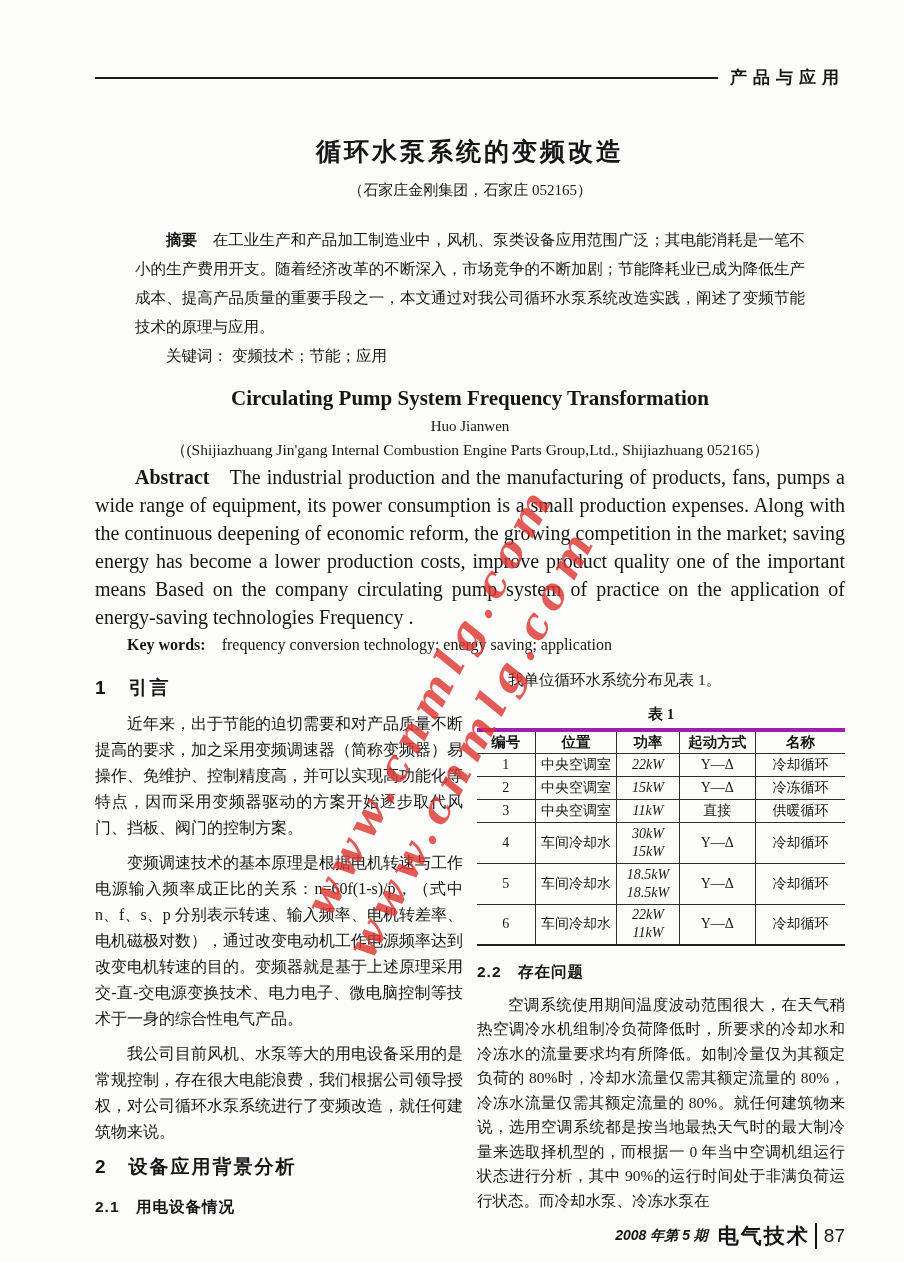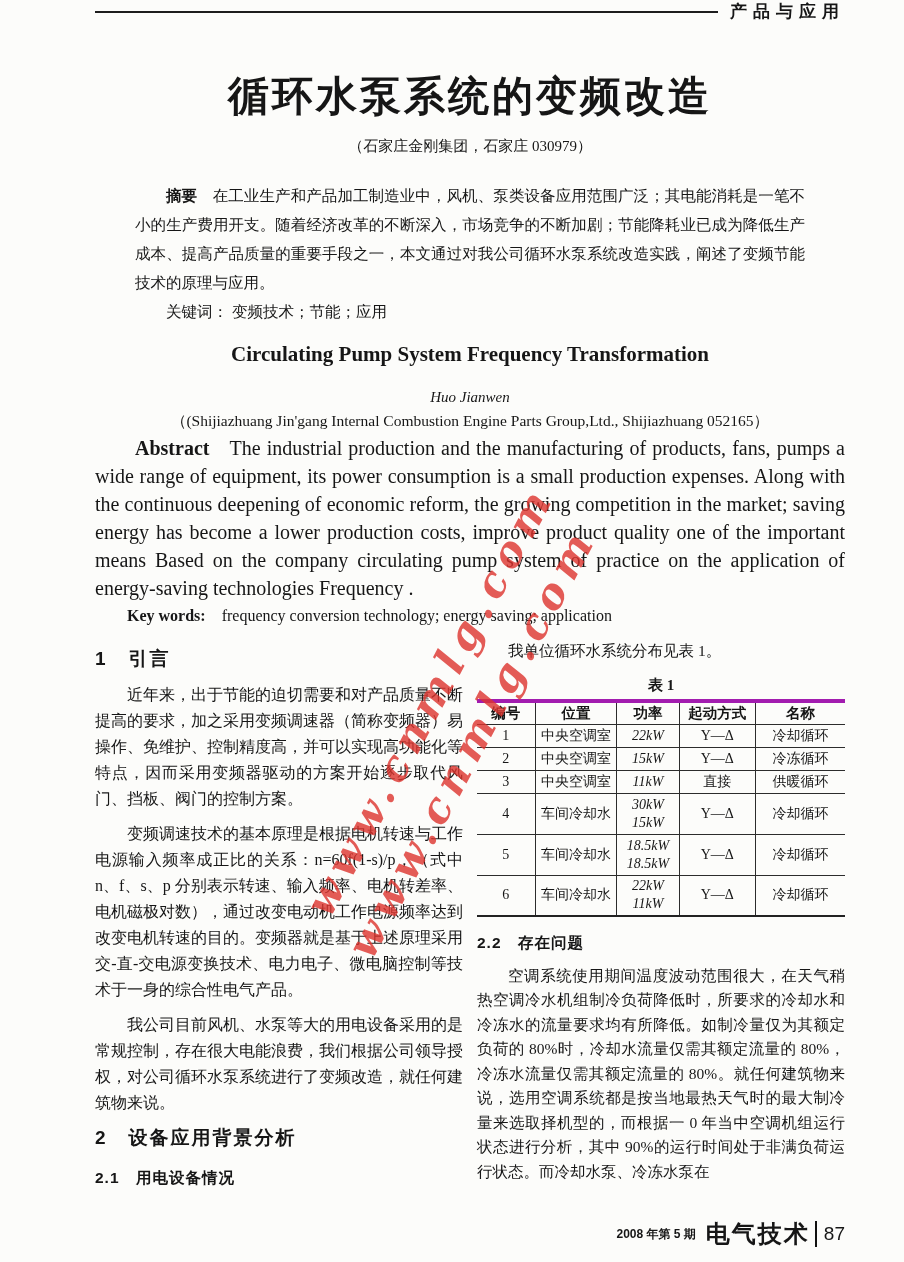--- a/index.html
+++ b/index.html
@@ -9,47 +9,47 @@
   .page {
     position: relative;
     width: 904px; height: 1262px;
     margin: 0 auto;
     background: #fcfcfa;
     overflow: hidden;
   }
   .content { padding: 0 59px 0 95px; }
 
   
-  .header { display: flex; align-items: center; }
+  .header { display: flex; align-items: center; padding-top: 66px; }
   .header-rule { flex: 1; height: 2px; background: #1d1d1d; }
   .header-label {
     margin-left: 12px;
     font-weight: bold; font-size: 17px; letter-spacing: 6px;
     font-family: "Liberation Serif", serif;
   }
 
   
   .title {
     margin-top: 46px; text-align: center;
     font-family: "Liberation Sans", sans-serif;
-    font-weight: 900; font-size: 41px; letter-spacing: 3px;
+    font-weight: 900; font-size: 25px; letter-spacing: 3px;
   }
   .author { margin-top: 26px; text-align: center; font-size: 18px; letter-spacing: 4px; }
   .affiliation { margin-top: 13px; text-align: center; font-size: 15px; }
 
   
   .abstract-cn { margin: 25px 40px 0 40px; font-size: 15.5px; line-height: 29px; text-align: justify; }
   .abstract-cn p { text-indent: 2em; }
   .lbl { font-weight: bold; margin-right: 1em; }
   .lbl-tight { font-weight: normal; margin-right: 0.25em; }
 
   
   .english { margin-top: 16px; }
   .en-title { text-align: center; font-size: 21px; font-weight: bold; }
-  .en-author { margin-top: 22px; text-align: center; font-style: italic; font-size: 15px; }
+  .en-author { margin-top: 7px; text-align: center; font-size: 15px; }
   .en-affil { margin-top: 5px; text-align: center; font-size: 15.5px; }
   .en-abstract { margin-top: 2px; font-size: 20px; line-height: 28px; text-align: justify; text-indent: 2em; }
   .en-keywords { font-size: 16px; line-height: 28px; text-indent: 2em; }
 
   
   .columns { display: flex; gap: 14px; margin-top: 9px; }
   .col { width: 368px; font-size: 16px; line-height: 26px; text-align: justify; }
   .col p { text-indent: 2em; margin-bottom: 9px; }
   .sec-h {
     font-family: "Liberation Sans", sans-serif;
@@ -76,22 +76,22 @@
   th:last-child, td:last-child { border-right: none; }
   thead th { border-top: 4px solid #a21caf; }
   tbody tr:last-child td { border-bottom: 2px solid #222; }
 
   
   .footer {
     position: absolute; right: 59px; bottom: 12px;
     display: flex; align-items: center;
     font-family: "Liberation Sans", sans-serif;
   }
-  .footer-issue { font-weight: bold; font-size: 12px; }
-  .footer-journal { font-weight: 900; font-size: 24px; letter-spacing: 2px; margin-left: 10px; }
+  .footer-issue { font-weight: bold; font-size: 14px; font-style: italic; }
+  .footer-journal { font-weight: 900; font-size: 21px; letter-spacing: 2px; margin-left: 10px; }
   .footer-divider { width: 2px; height: 26px; background: #111; margin: 0 7px 0 5px; }
   .footer-page { font-weight: normal; font-size: 19px; }
 
   
   .wm {
     position: absolute; white-space: nowrap; pointer-events: none;
     font-family: "DejaVu Serif", serif; font-style: italic; font-weight: bold;
     font-size: 42px; letter-spacing: 8px;
     opacity: 0.8;
   }
@@ -104,21 +104,21 @@
 <div class="page">
 
   <div class="content">
 
     <div class="header">
       <span class="header-rule"></span>
       <span class="header-label">产品与应用</span>
     </div>
 
     <div class="title">循环水泵系统的变频改造</div>
-    <div class="affiliation">（石家庄金刚集团，石家庄  030979）</div>
+    <div class="affiliation">（石家庄金刚集团，石家庄  052165）</div>
 
     <div class="abstract-cn">
       <p><span class="lbl">摘要</span><span>在工业生产和产品加工制造业中，风机、泵类设备应用范围广泛；其电能消耗是一笔不小的生产费用开支。随着经济改革的不断深入，市场竞争的不断加剧；节能降耗业已成为降低生产成本、提高产品质量的重要手段之一，本文通过对我公司循环水泵系统改造实践，阐述了变频节能技术的原理与应用。</span></p>
       <p><span class="lbl-tight">关键词：</span><span>变频技术；节能；应用</span></p>
     </div>
 
     <div class="english">
       <div class="en-title">Circulating Pump System Frequency Transformation</div>
       <div class="en-author">Huo Jianwen</div>
       <div class="en-affil">（(Shijiazhuang Jin'gang Internal Combustion Engine Parts Group,Ltd., Shijiazhuang 052165）</div>

